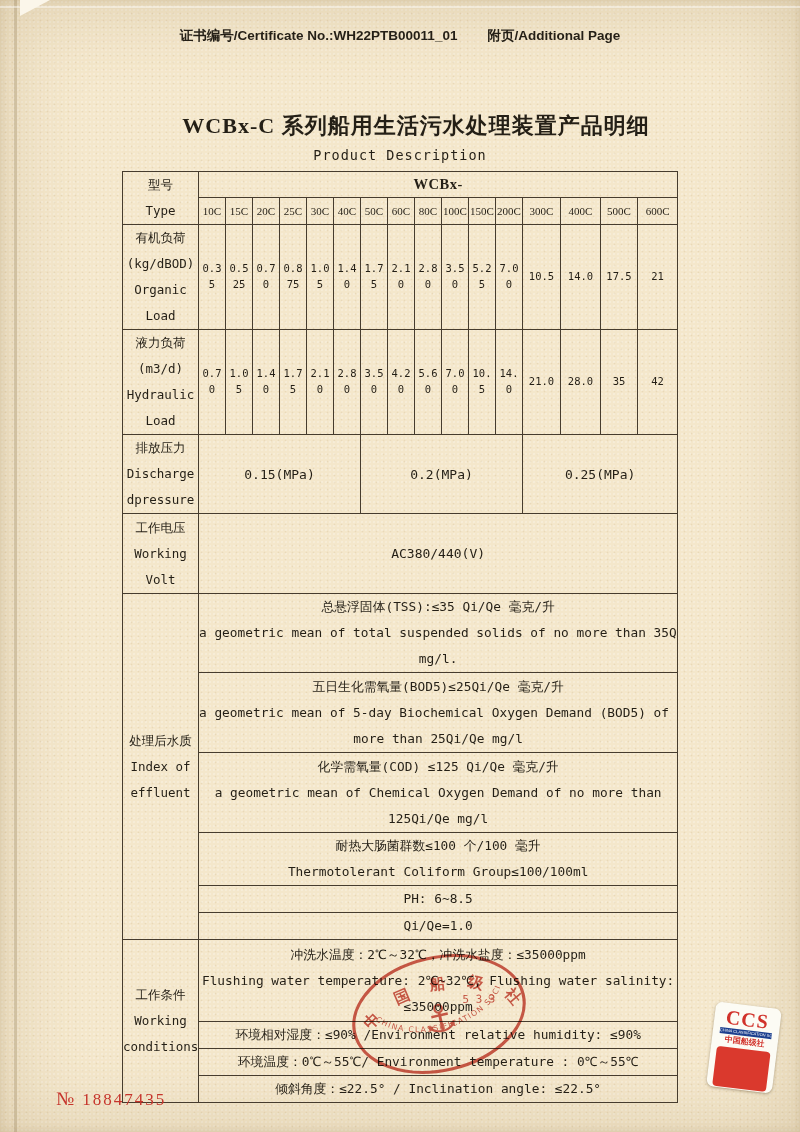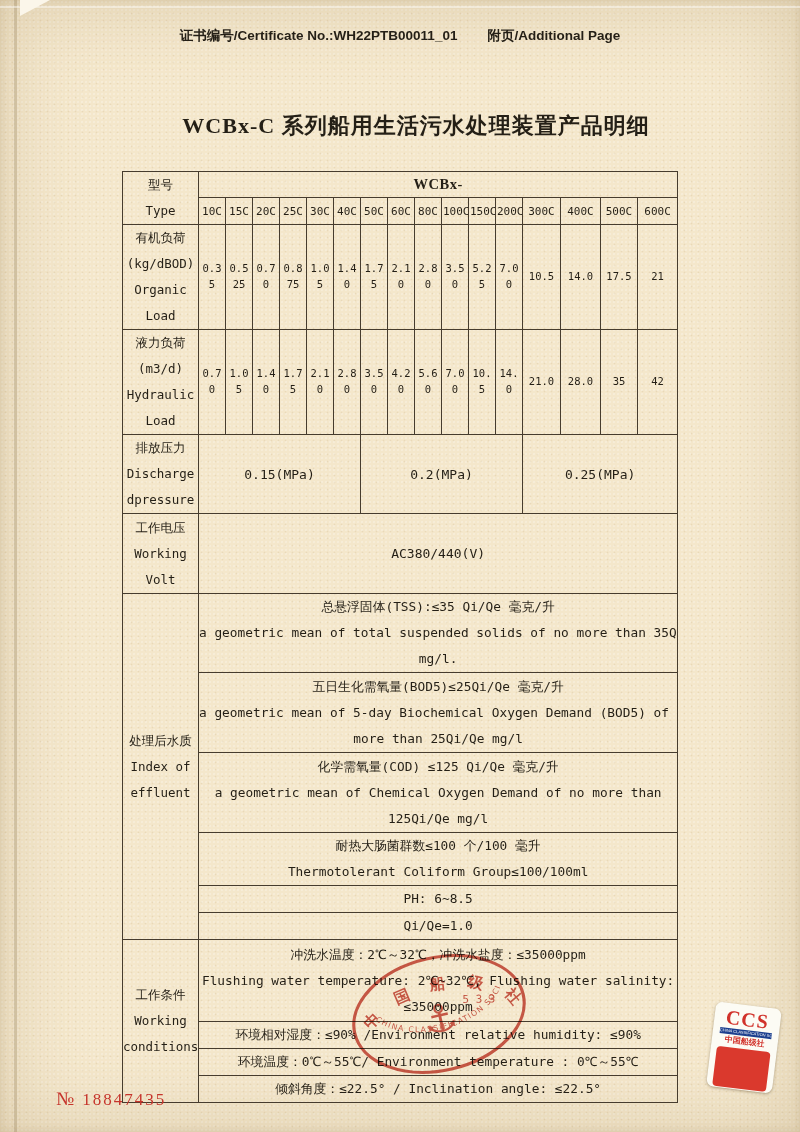--- a/index.html
+++ b/index.html
@@ -32,21 +32,21 @@
          font-family:"Liberation Serif",serif;font-weight:bold;font-size:22px;letter-spacing:1px;}
   .subtitle{position:absolute;top:147px;left:0;width:100%;text-align:center;
             font-size:13.5px;letter-spacing:1px;}
   
   .table-wrap{position:absolute;left:122px;top:171px;}
   table{border-collapse:collapse;table-layout:fixed;width:556px;}
   td{border:1px solid #463c2e;padding:0;text-align:center;vertical-align:middle;overflow:hidden;}
   col.lbl{width:76px;}
   col.c{width:27px;}
   col.w1{width:38px;} col.w2{width:40px;} col.w3{width:37px;} col.w4{width:40px;}
-  tr.h-hdr1{height:26px;} tr.h-hdr2{height:27px;}
+  tr.h-hdr1{height:26px;} tr.h-hdr2{height:27px;font-family:Liberation Serif, serif;}
   tr.h-org{height:104px;} tr.h-hyd{height:102px;}
   tr.h-dis{height:78px;} tr.h-vol{height:80px;}
   tr.h-e0{height:78px;} tr.h-e1{height:80px;} tr.h-e2{height:80px;}
   tr.h-e3{height:52px;} tr.h-e4{height:25px;} tr.h-e5{height:23px;}
   tr.h-w0{height:82px;} tr.h-w1{height:27px;} tr.h-w2{height:26px;padding-left:20px;} tr.h-w3{height:20px;margin-left:40px;}
   .series{font-family:"Liberation Serif",serif;font-weight:bold;font-size:14.5px;letter-spacing:.5px;}
   td.mc{font-size:11px;padding:0 1px;}
   td.vc{font-size:10.5px;word-break:break-all;line-height:1.5;padding:0 1px;}
   td.span-cell{font-size:13px;}
   .cell-line{line-height:26px;font-size:12.8px;white-space:nowrap;}
@@ -78,20 +78,21 @@
   <div class="edge-left"></div>
   <div class="edge-top"></div>
   <div class="corner-fold"></div>
 
   <div class="hdr">
     <span>证书编号/Certificate No.:WH22PTB00011_01</span>
     <span>附页/Additional Page</span>
   </div>
 
   <div class="title">WCBx-C 系列船用生活污水处理装置产品明细</div>
+  <div class="subtitle">Product Description</div>
 
   <div class="table-wrap">
     <table>
       <colgroup>
         <col class="lbl">
           <col class="c">
           <col class="c">
           <col class="c">
           <col class="c">
         <col class="c">

